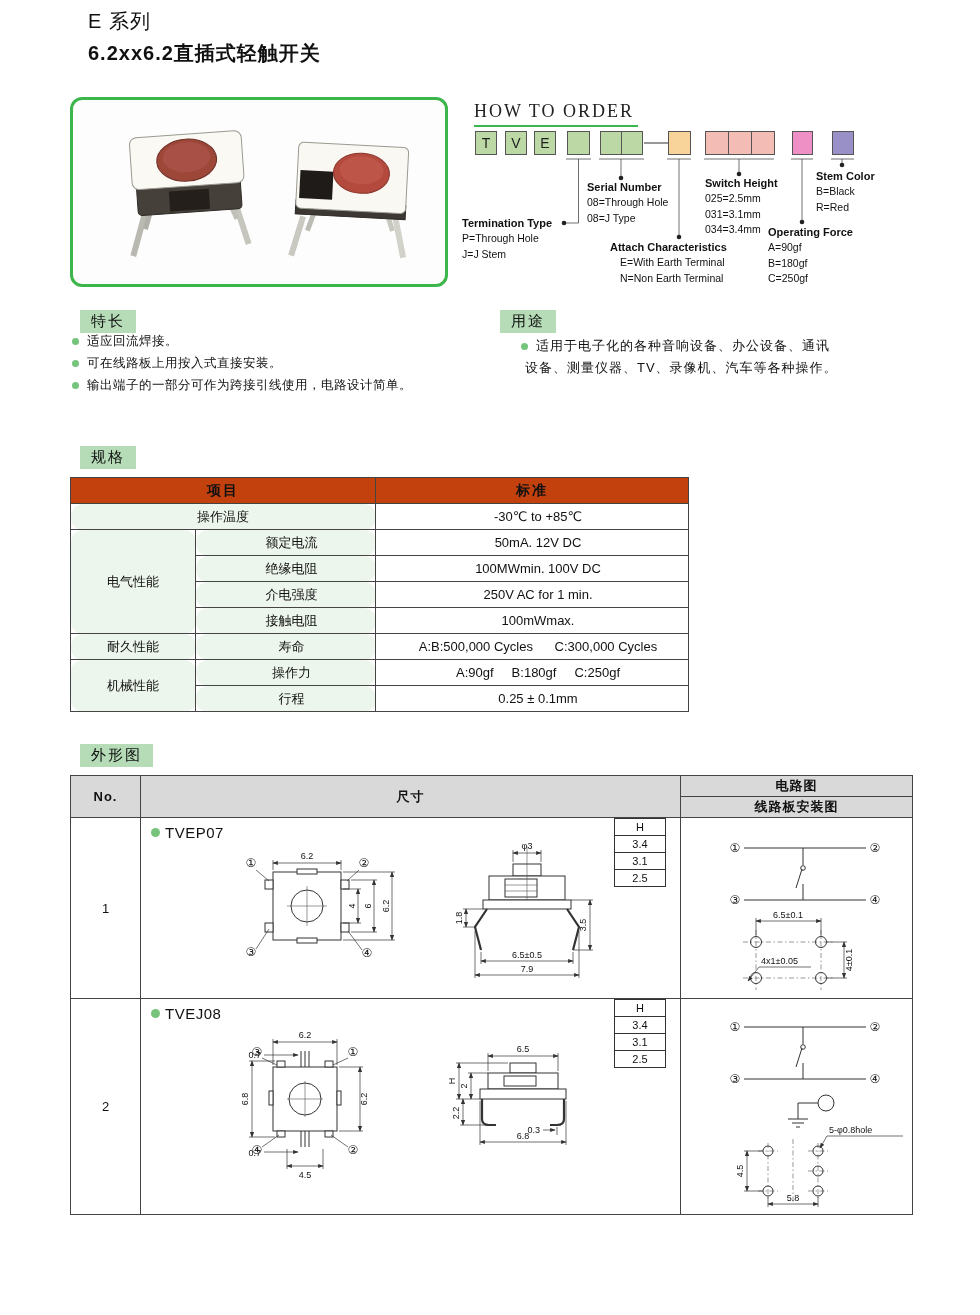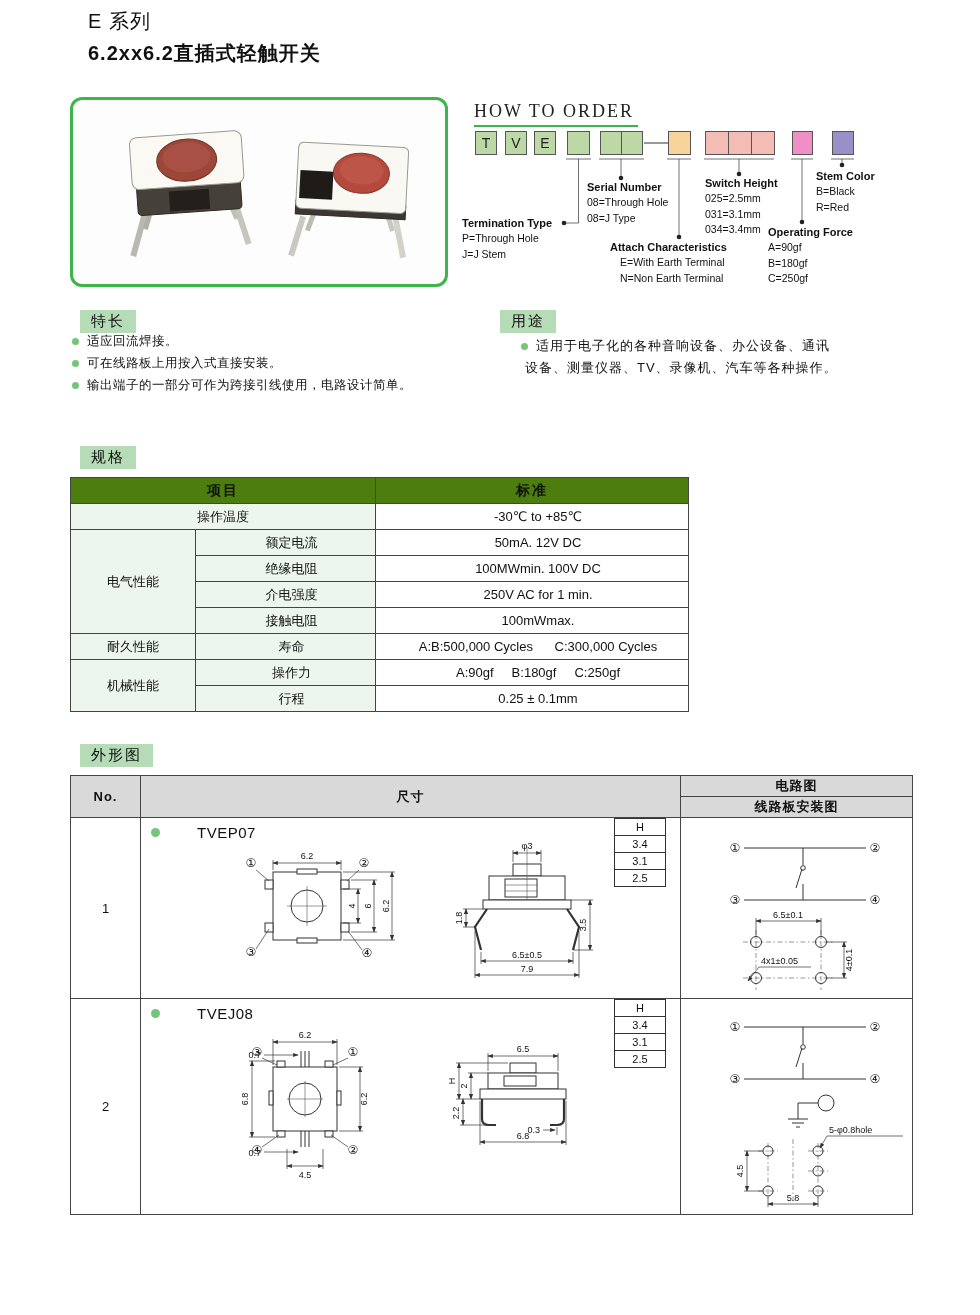--- a/index.html
+++ b/index.html
@@ -36,33 +36,33 @@
   .feat-list{left:72px;top:333px;}
   .feat-item{display:flex;align-items:center;margin-bottom:5px;font-size:12.5px;letter-spacing:.5px;}
   .dot{width:7px;height:7px;border-radius:50%;background:var(--bullet-green);margin-right:8px;flex:0 0 auto;}
   .app-item{left:521px;top:337px;display:flex;align-items:center;font-size:13px;letter-spacing:1px;}
   .app-line2{left:525px;top:359px;font-size:13px;letter-spacing:1px;}
 
   
   table{border-collapse:collapse;}
   .spec{position:absolute;left:70px;top:477px;width:618px;table-layout:fixed;border:1.5px solid #333;}
   .spec td{border:1px solid #444;height:25px;font-size:13px;padding:0;text-align:center;}
-  .spec .hdr td{background:#4d7c0f;text-align:center;font-weight:bold;font-size:14px;letter-spacing:2px;}
-  .lab{background:var(--cell-green);padding-left:12px;}
+  .spec .hdr td{background:#c2410c;text-align:center;font-weight:bold;font-size:14px;letter-spacing:2px;}
+  .lab{background:var(--cell-green);padding-left:12px;border-radius:12px;}
   .lab.c{text-align:center;padding-left:0 !important;}
   .spec .lab{padding-left:12px;}
   .val{background:#fff;padding-left:12px !important;white-space:pre-wrap;}
 
   
   .out{position:absolute;left:70px;top:775px;width:842px;table-layout:fixed;border:1.5px solid #333;}
   .out td{border:1px solid #444;padding:0;font-size:13px;}
   .out .hdr{background:#d9d9d9;text-align:center;font-weight:bold;height:20px;letter-spacing:1px;}
   .no-cell{text-align:center;font-size:15px;background:#fff;}
   .dcell,.ccell{position:relative;background:#fff;vertical-align:top;}
-  .model{position:absolute;left:10px;top:6px;display:flex;align-items:center;font-size:15px;letter-spacing:.5px;gap:32px;}
+  .model{position:absolute;left:10px;top:6px;display:flex;align-items:center;font-size:15px;letter-spacing:.5px;}
   .mdot{width:9px;height:9px;border-radius:50%;background:var(--bullet-green);margin-right:5px;}
   .htab{position:absolute;right:14px;top:0;}
   .htab td{border:1px solid #333;width:50px;height:16px;text-align:center;font-size:11px;background:#fff;}
 
   
   .ln{stroke:#333;stroke-width:1;fill:none;}
   .lw{stroke:#333;stroke-width:1;fill:#fff;}
   .thin{stroke:#555;stroke-width:.6;fill:none;}
   .dash{stroke:#555;stroke-width:.6;fill:none;stroke-dasharray:5 2.5 1.5 2.5;}
   .leg{stroke:#333;stroke-width:2.2;fill:none;}

